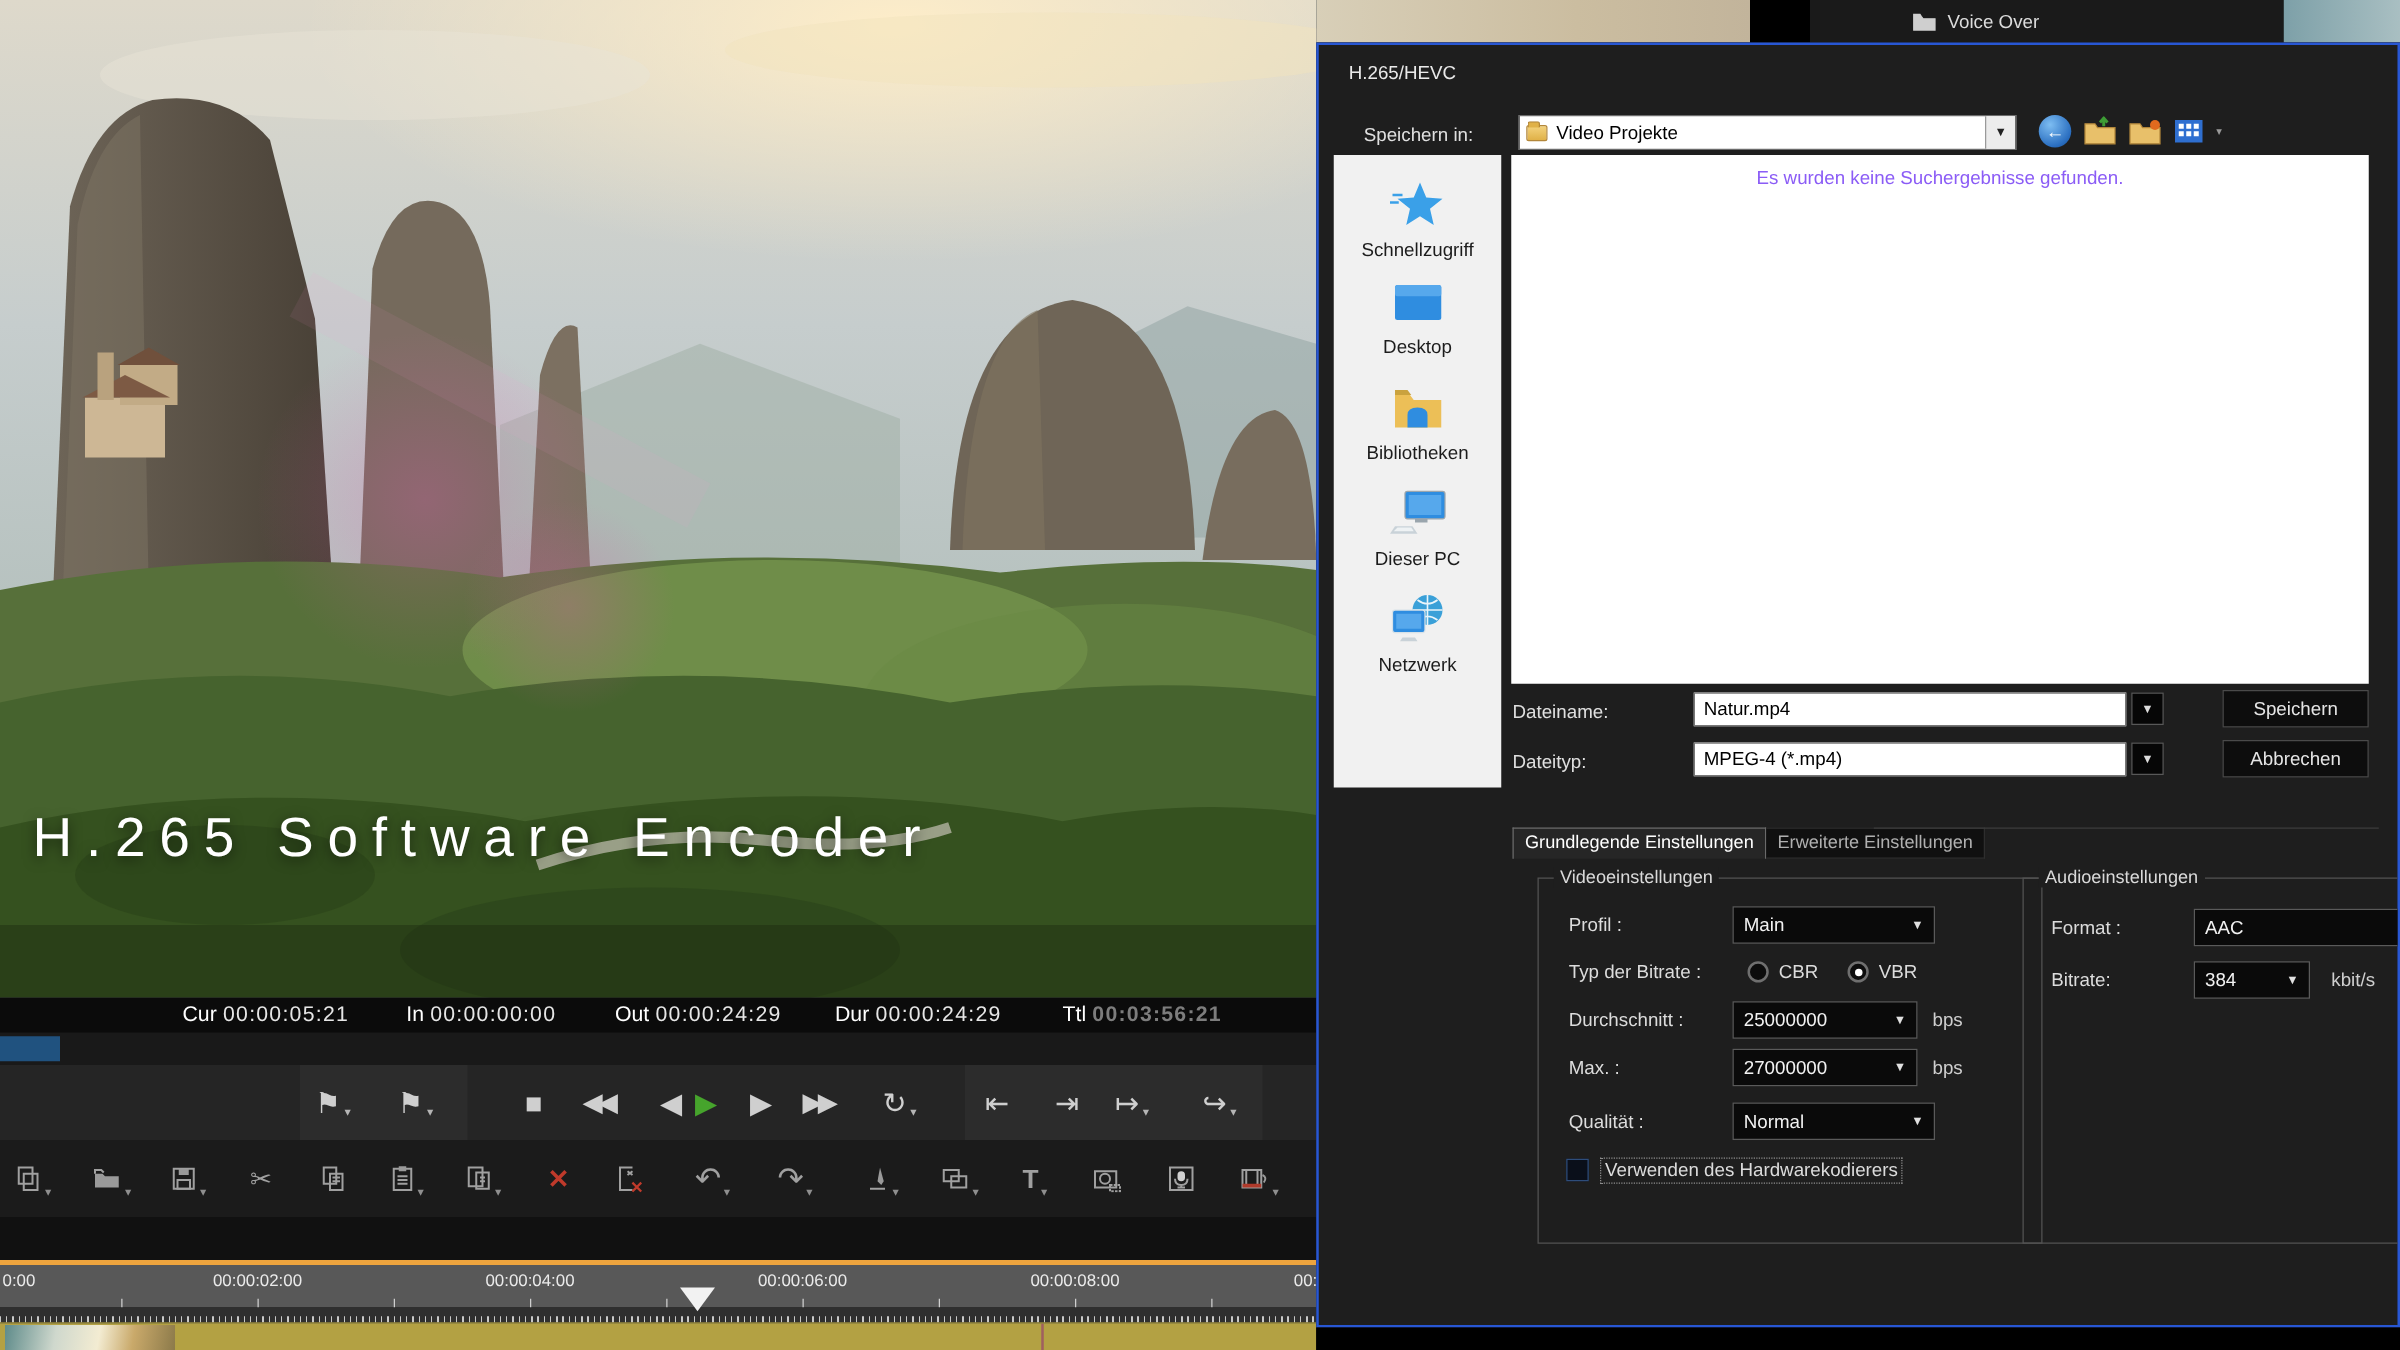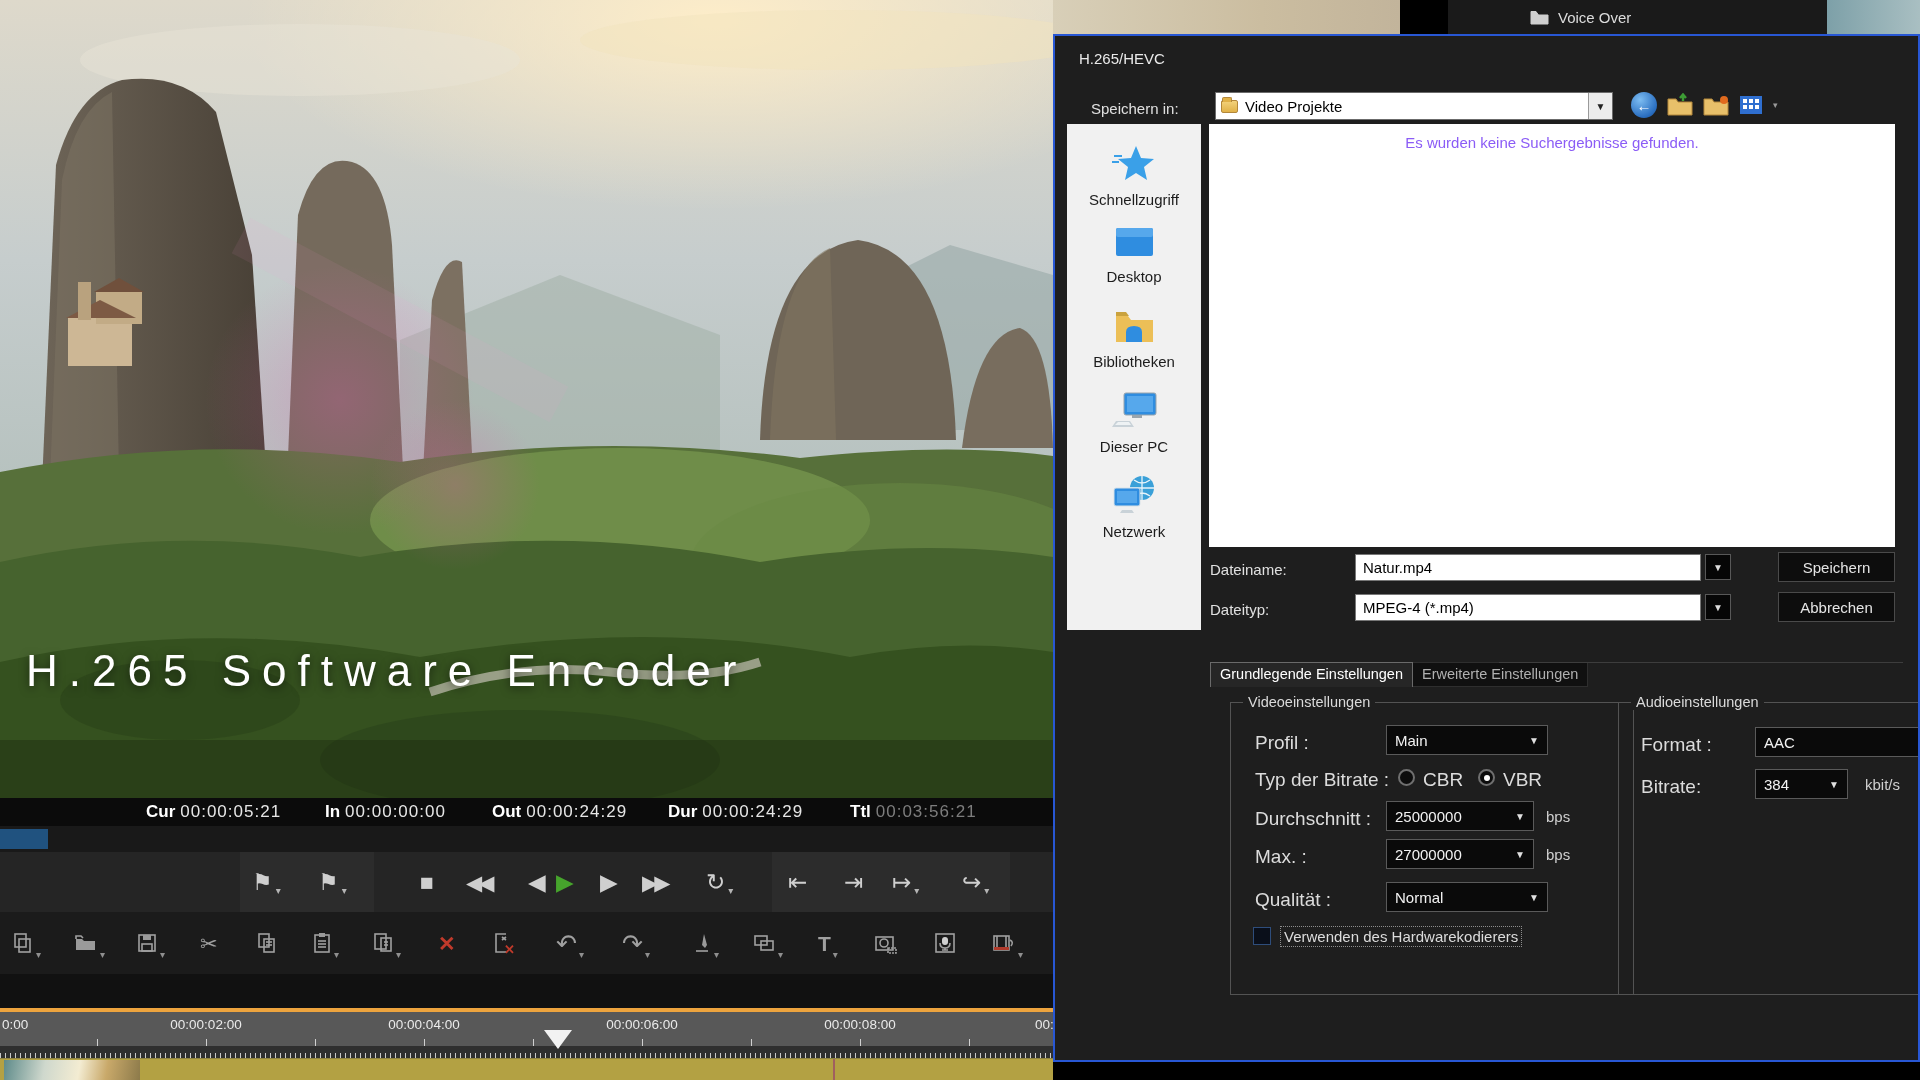--- a/index.html
+++ b/index.html
@@ -19,23 +19,23 @@
                 background:linear-gradient(90deg,#7da0a8,#a9bfc2); }
 
   
   .preview { left:0; top:0; width:1053px; height:798px; overflow:hidden; background:#9aa8a8; }
   .overlay-title { left:26px; top:646px; color:#fff; font-size:44px; letter-spacing:11px;
                    white-space:nowrap; text-shadow:0 2px 10px rgba(0,0,0,.55); font-weight:400; }
 
   
   .tcbar { left:0; top:798px; width:1053px; height:28px; background:#0b0b0b; }
   .tc { position:absolute; top:4px; font-size:17px; white-space:nowrap; }
-  .tc b { color:#fff; font-weight:bold; margin-right:5px; }
+  .tc b { color:#fff; font-weight:normal; margin-right:5px; }
   .tc i { font-style:normal; color:#e6e6e6; letter-spacing:1px; }
-  .tc.dim i { color:#7d7d7d; }
+  .tc.dim i { color:#7d7d7d;font-weight:bold; }
 
   
   .scrub { left:0; top:826px; width:1053px; height:26px; background:#191919; }
   .scrub-fill { position:absolute; left:0; top:3px; width:48px; height:20px; background:#20527f; }
 
   
   .transport { left:0; top:852px; width:1053px; height:60px; background:#252525; }
   .tp-panel { position:absolute; top:0; height:60px; background:#2c2c2c; }
   .tbtn { position:absolute; top:0; height:60px; display:flex; align-items:center; gap:3px;
           color:#cfcfcf; cursor:default; }
@@ -106,21 +106,21 @@
 
   .tabs { position:absolute; left:155px; top:626px; display:flex; height:25px; }
   .tab { font-size:14.5px; padding:3px 9px 0; }
   .tab.active { background:#262626; border:1px solid #6a6a6a; border-bottom:none; color:#fff; }
   .tab.inactive { background:#101010; border:1px solid #2e2e2e; border-left:none; color:#b0b0b0; }
   .tabline { position:absolute; left:444px; top:626px; width:404px; height:1px; background:#3d3d3d; }
 
   .group { position:absolute; top:666px; height:293px; border:1px solid #535353; }
   .group .legend { position:absolute; left:12px; top:-9px; background:#1e1e1e; padding:0 5px;
                    font-size:14.5px; color:#dadada; }
-  .g-label { position:absolute; font-size:19px; color:#dcdcdc; white-space:nowrap; }
+  .g-label { position:absolute; font-size:15px; color:#dcdcdc; white-space:nowrap; }
   .combo-dark { position:absolute; height:30px; background:#0a0a0a; border:1px solid #5a5a5a;
                 color:#f2f2f2; font-size:15px; display:flex; align-items:center; padding:0 8px; }
   .combo-dark .dk-arrow { margin-left:auto; font-size:10px; color:#e0e0e0; }
   .unit { position:absolute; font-size:15px; color:#cfcfcf; }
   .radio { position:absolute; width:17px; height:17px; border-radius:50%;
            border:2px solid #6f6f6f; background:#0c0c0c; }
   .radio.sel:after { content:""; position:absolute; left:3.5px; top:3.5px; width:6px; height:6px;
            border-radius:50%; background:#fff; }
   .checkbox { position:absolute; width:18px; height:18px; background:#0a0f1a; border:1px solid #2e4d7b; }
   .cb-label { position:absolute; font-size:15px; color:#dcdcdc; outline:1px dotted #8d8d8d;

